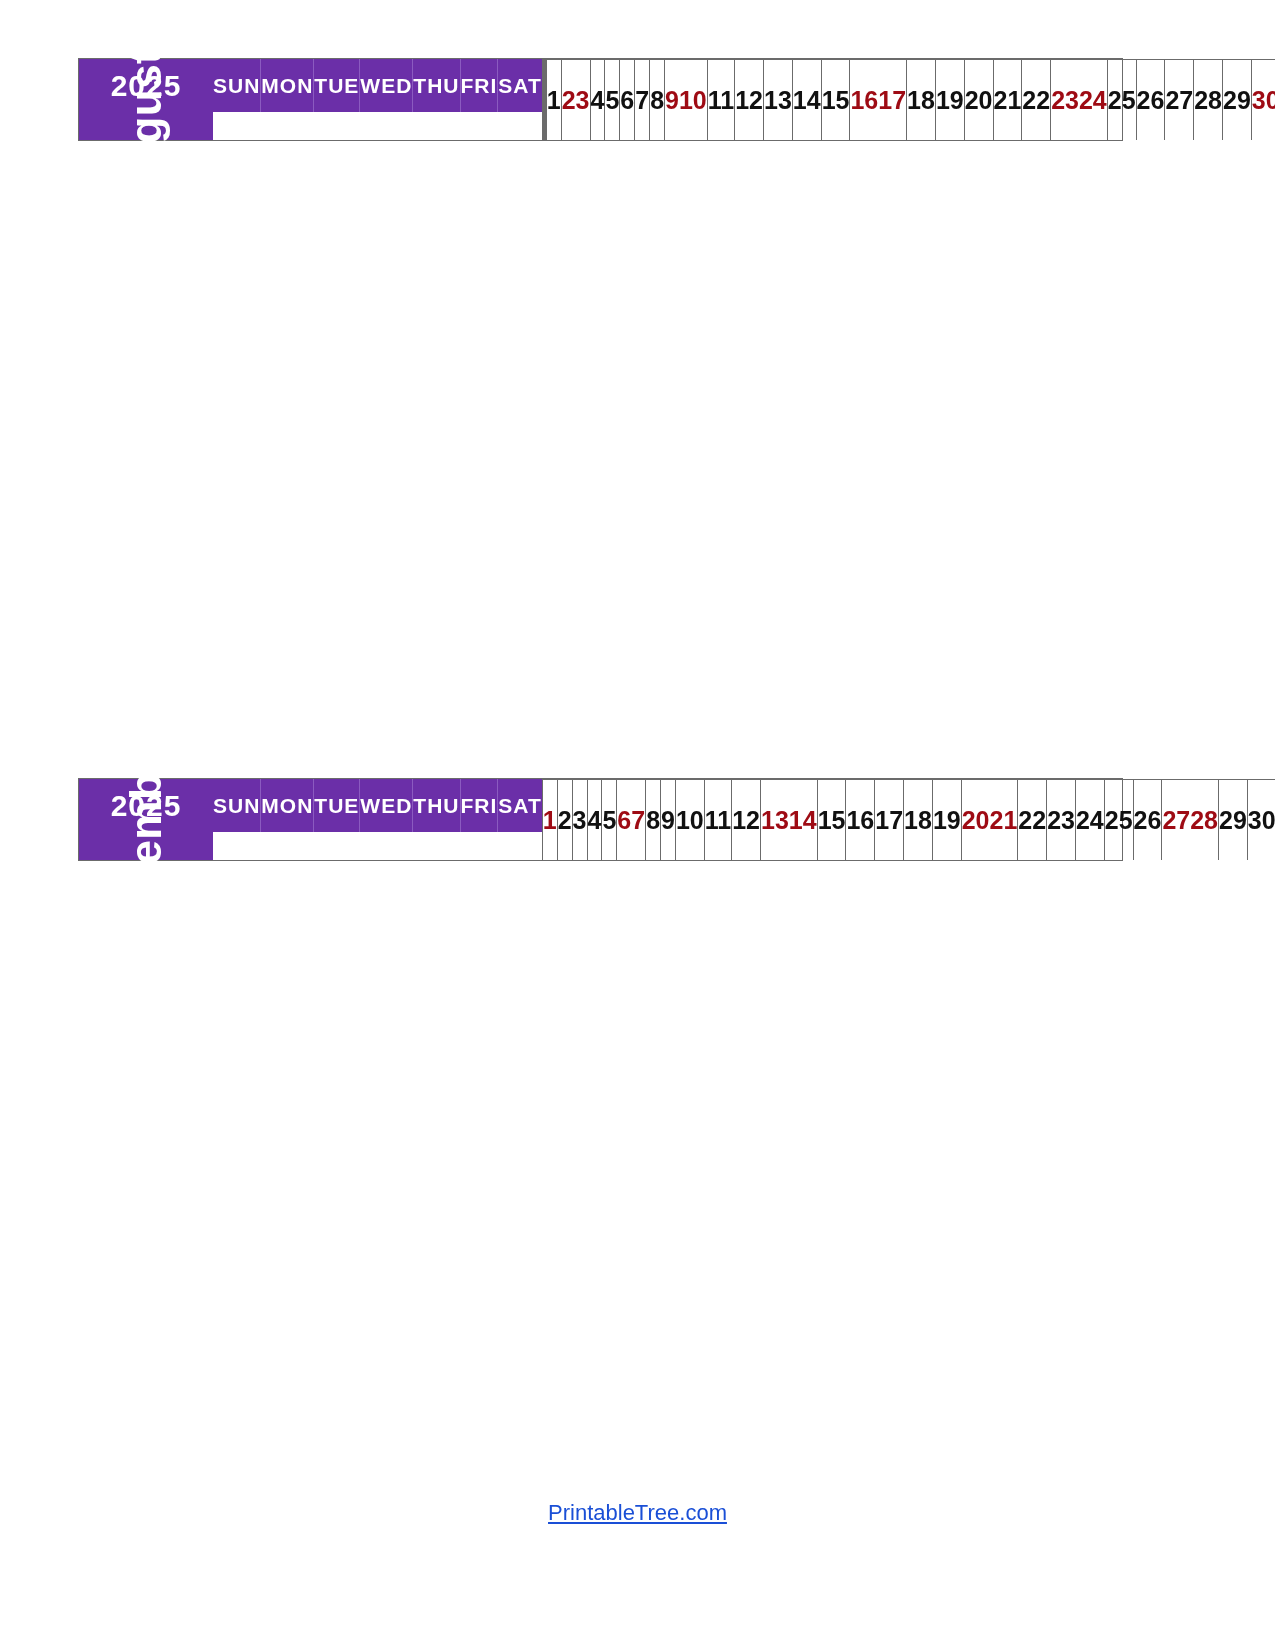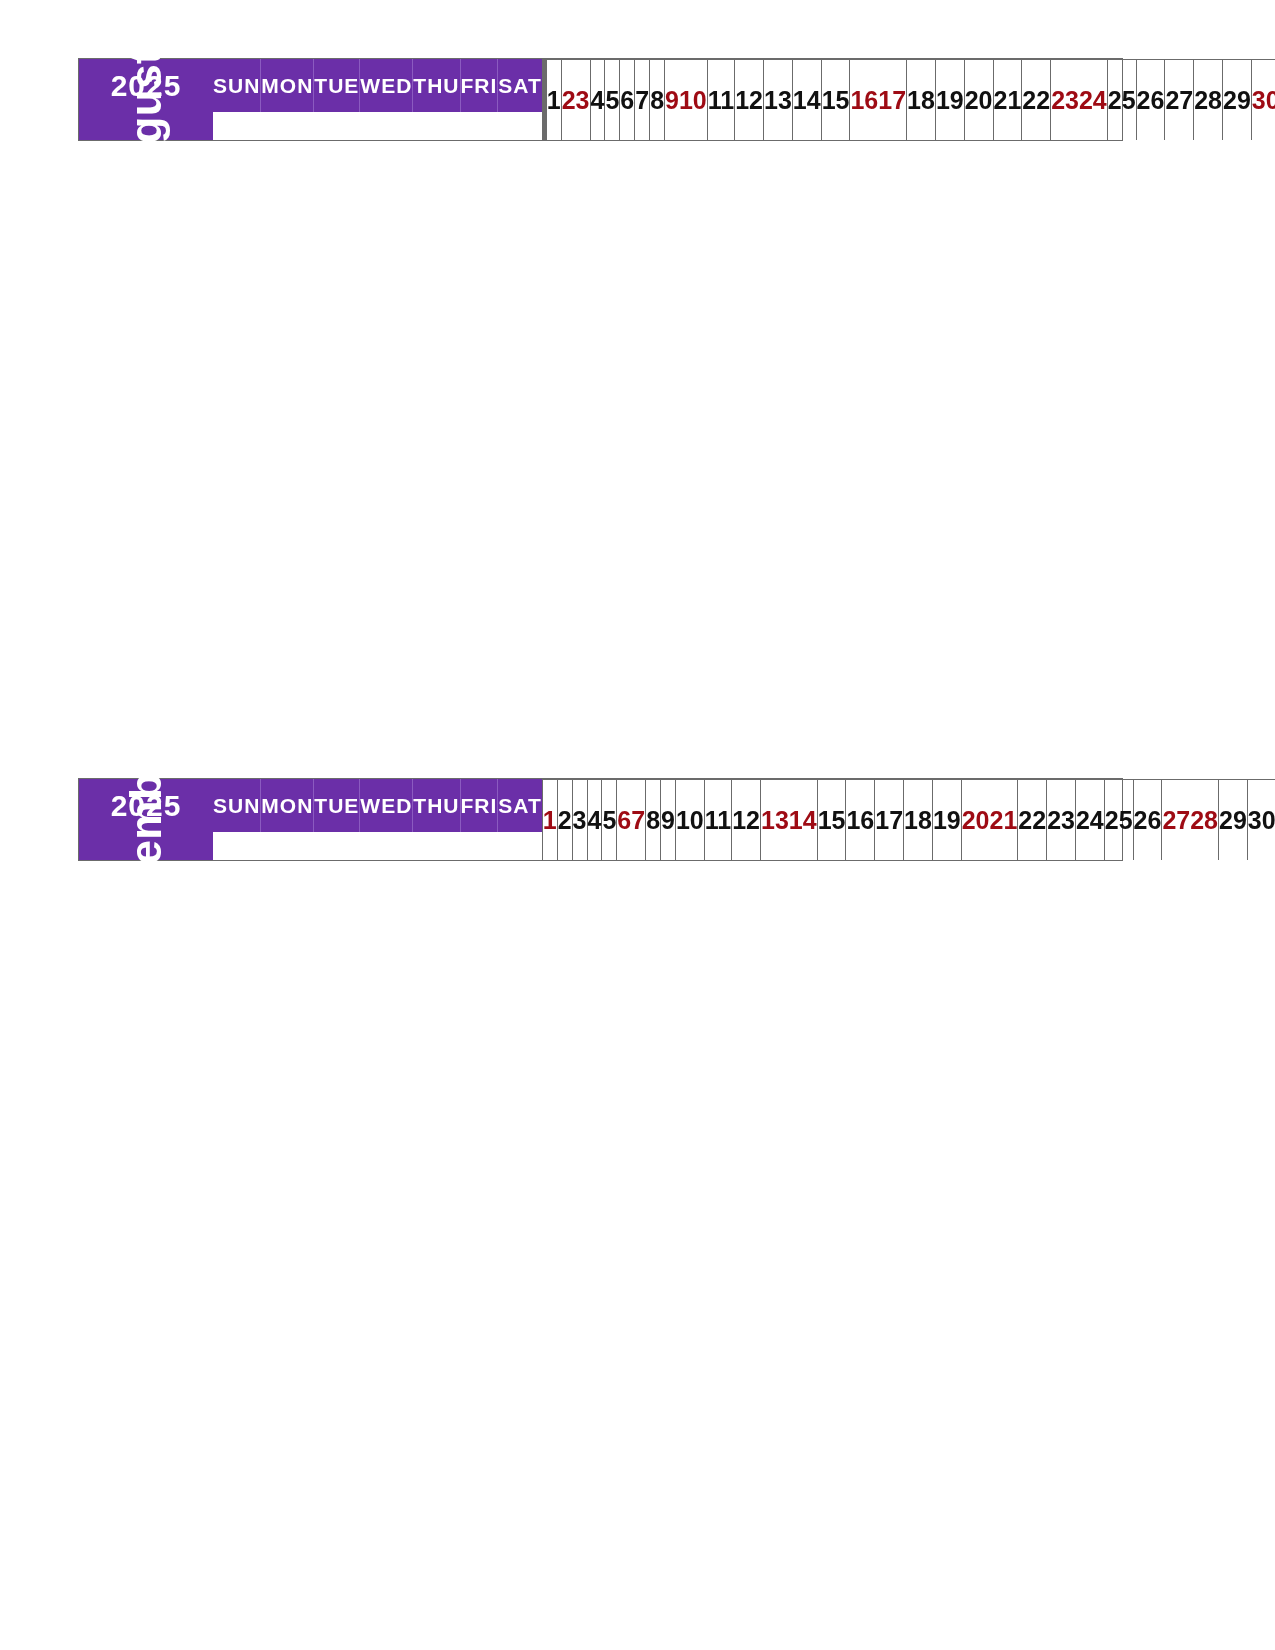--- a/index.html
+++ b/index.html
@@ -288,14 +288,17 @@
           <div class="day-cell"></div>
           <div class="day-cell"></div>
           <div class="day-cell"></div>
           <div class="day-cell weekend"></div>
         </div>
 
       </div>
     </div>
   </div>
 
+  <div class="footer">
+    <a href="#">PrintableTree.com</a>
+  </div>
 
 </div>
 
 </body></html>

